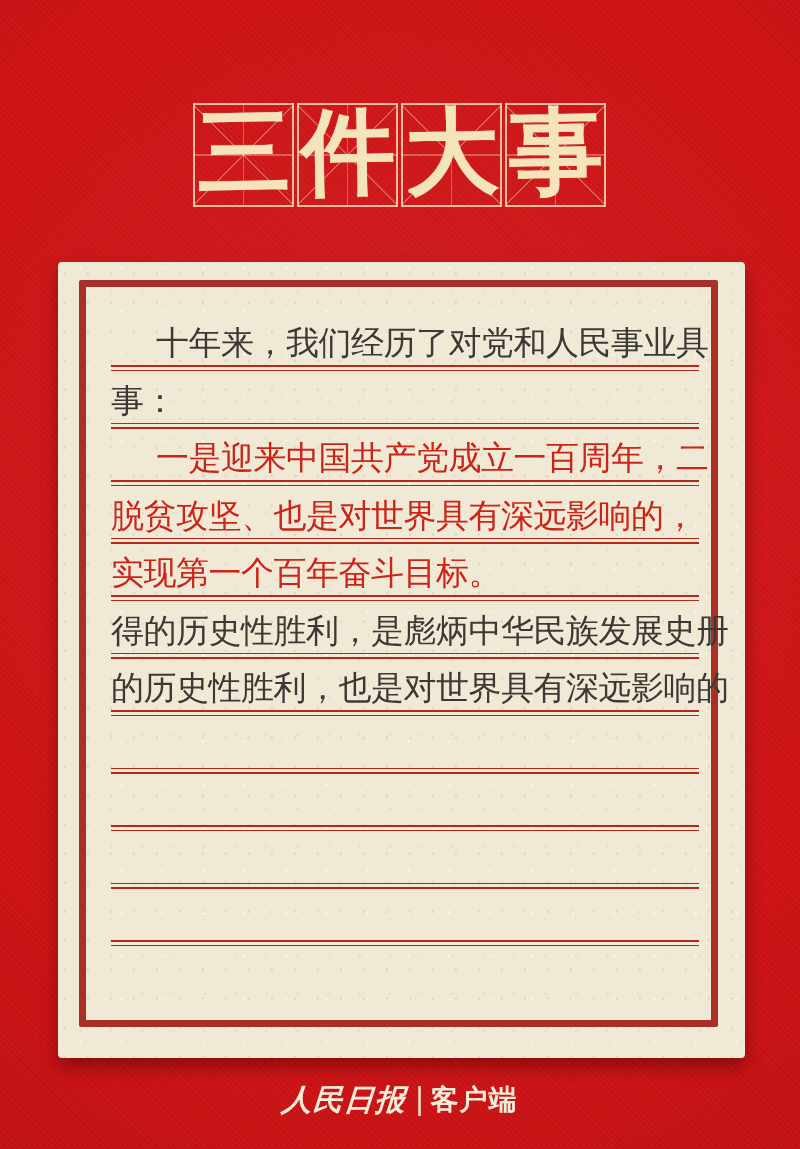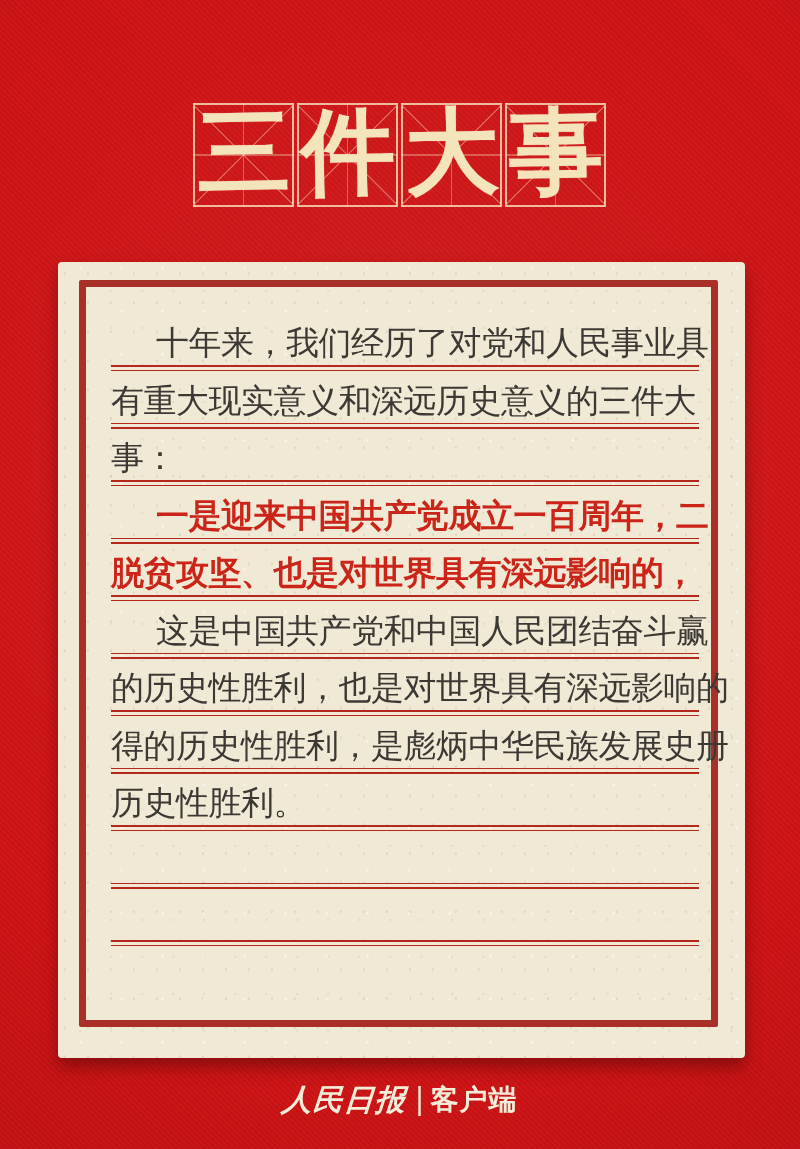--- a/index.html
+++ b/index.html
@@ -78,21 +78,21 @@
       transparent 51.5px, transparent 54.5px,
       var(--rule-red,#b4281c) 54.5px, var(--rule-red,#b4281c) 56px,
       transparent 56px, transparent 57.5px);
     font-size:33px;letter-spacing:-0.5px;
     color:var(--text-dark,#3c3935);
   }
   .line{
     height:57.5px;line-height:55px;white-space:nowrap;overflow:visible;
   }
   .line.indent{text-indent:45px;}
-  .line.red{color:var(--text-red,#cb2418);font-weight:bold;}
+  .line.red{color:var(--text-red,#cb2418);font-weight:normal;}
 
   
   .footer{
     position:absolute;left:0;top:1080px;width:800px;height:40px;
     display:flex;align-items:center;justify-content:center;
     color:var(--footer-cream,#f3ecd9);
   }
   .brand-script{
     font-family:"DejaVu Serif","Liberation Serif",serif;
     font-style:italic;font-weight:bold;font-size:30px;
@@ -126,28 +126,26 @@
     </div>
     <div class="grid-cell">
       <span class="title-char">事</span>
     </div>
   </div>
 
   <div class="card">
     <div class="frame"></div>
     <div class="text-area">
       <div class="line indent">十年来，我们经历了对党和人民事业具</div>
-      <div class="line">有重大现实意义和深远历史意义的三件大</div>
       <div class="line">事：</div>
       <div class="line indent red">一是迎来中国共产党成立一百周年，二</div>
       <div class="line red">脱贫攻坚、也是对世界具有深远影响的，</div>
-      <div class="line indent">这是中国共产党和中国人民团结奋斗赢</div>
+      <div class="line red">实现第一个百年奋斗目标。</div>
+      <div class="line">得的历史性胜利，是彪炳中华民族发展史册</div>
       <div class="line">的历史性胜利，也是对世界具有深远影响的</div>
-      <div class="line">得的历史性胜利，是彪炳中华民族发展史册</div>
-      <div class="line">历史性胜利。</div>
     </div>
   </div>
 
   <div class="footer">
     <span class="brand-script">人民日报</span>
     <span class="brand-divider">|</span>
     <span class="brand-suffix">客户端</span>
   </div>
 
 </div>

